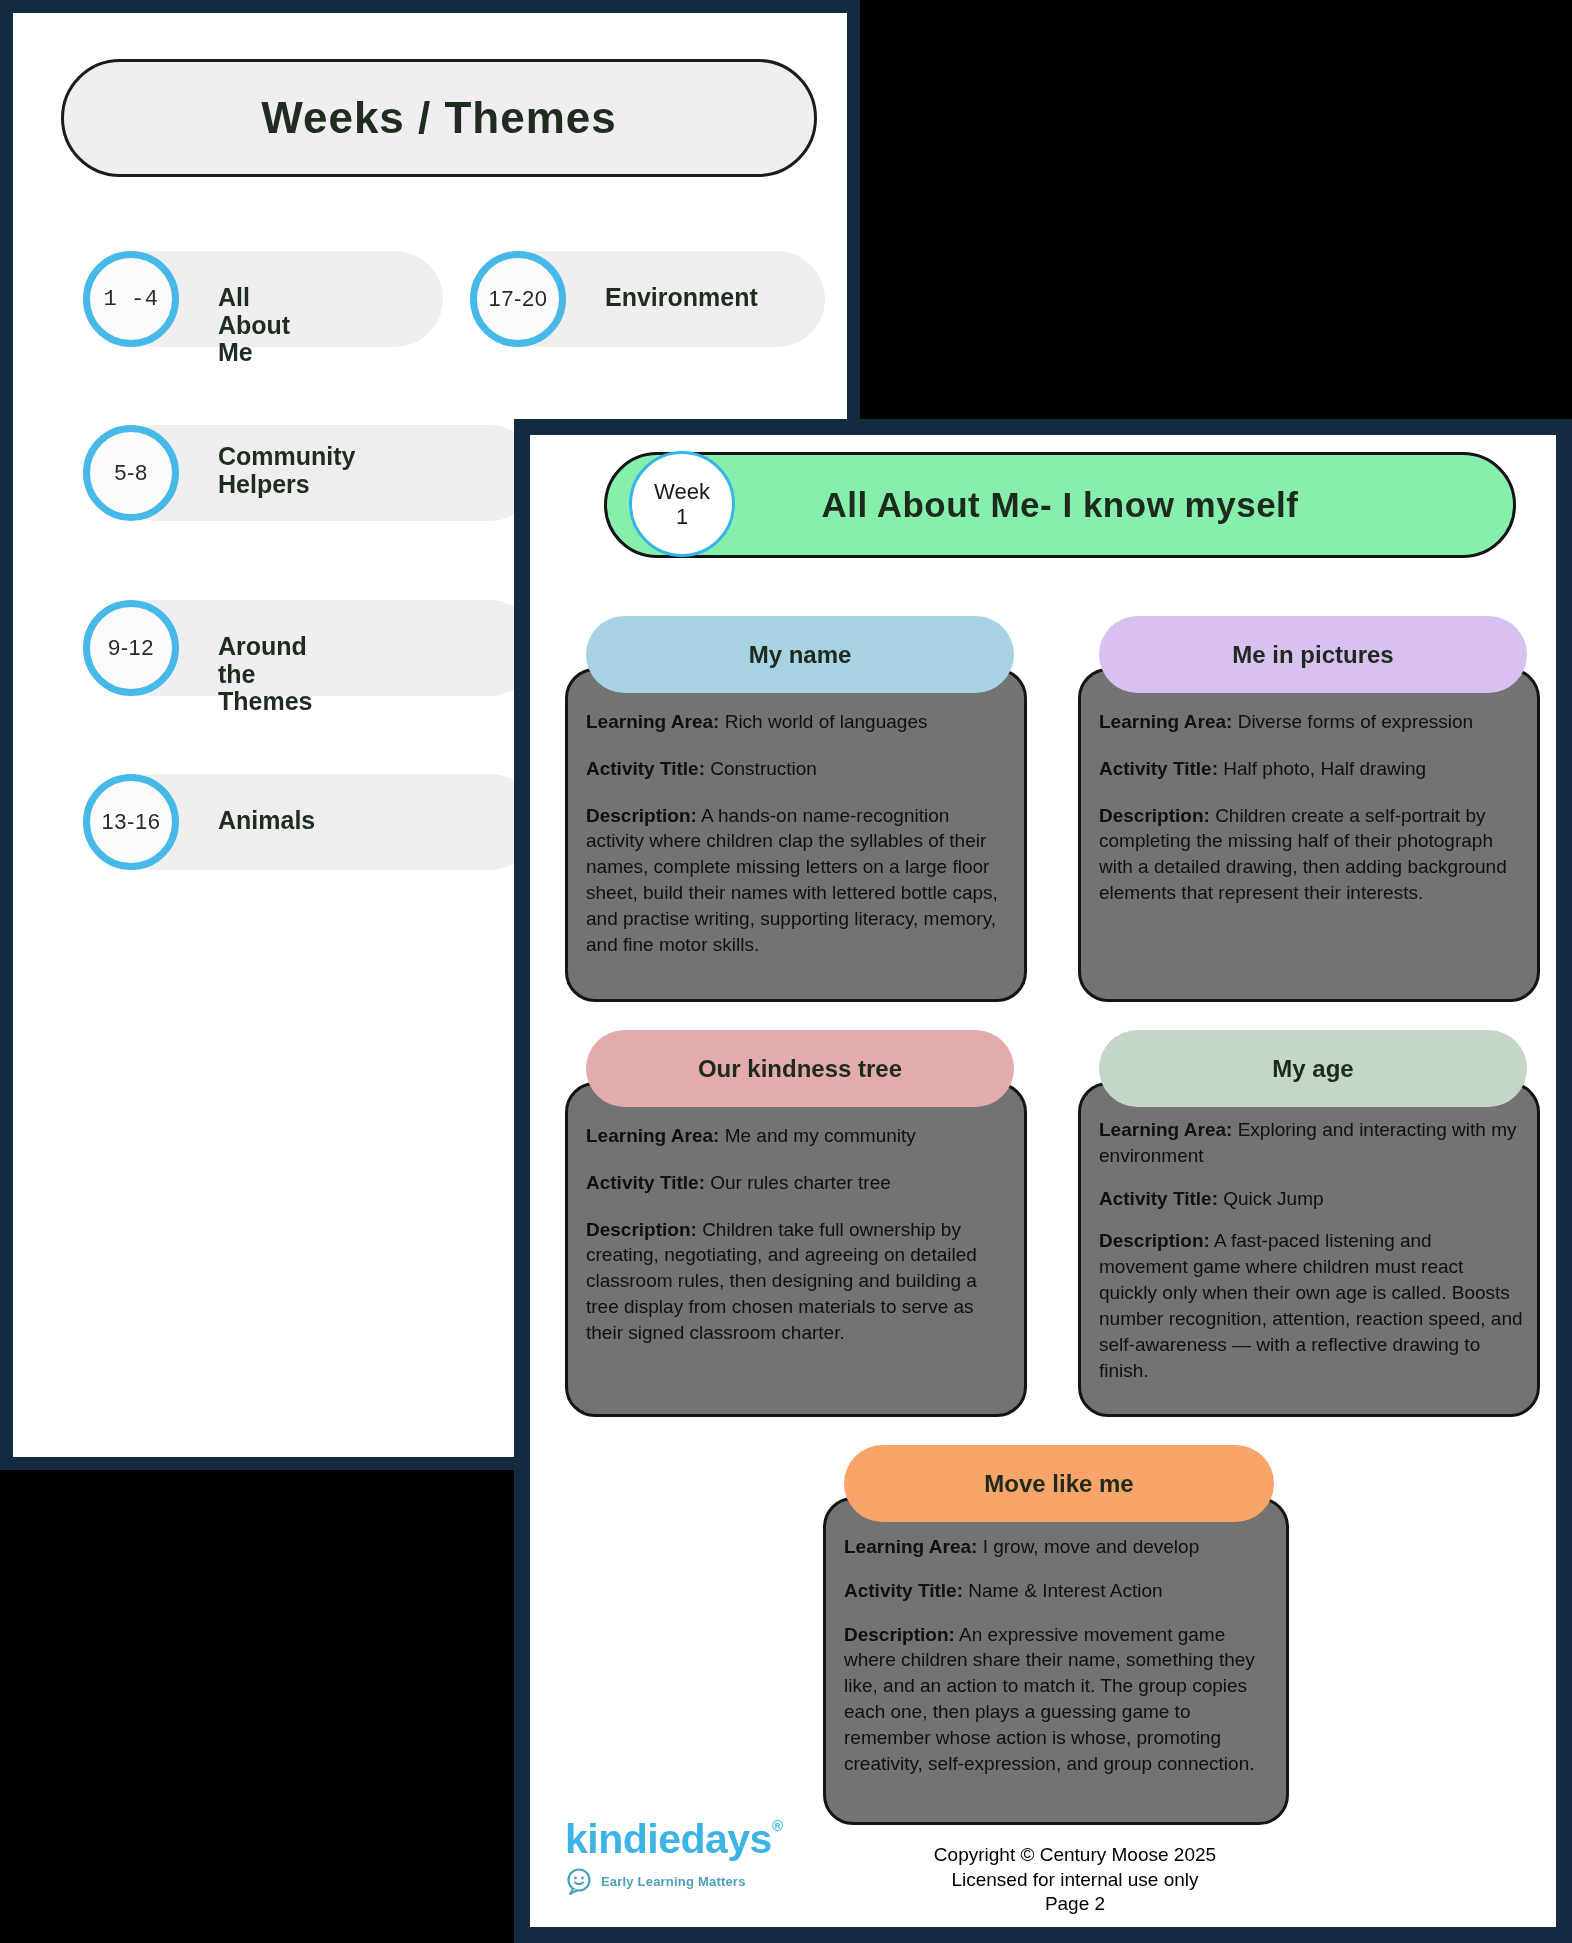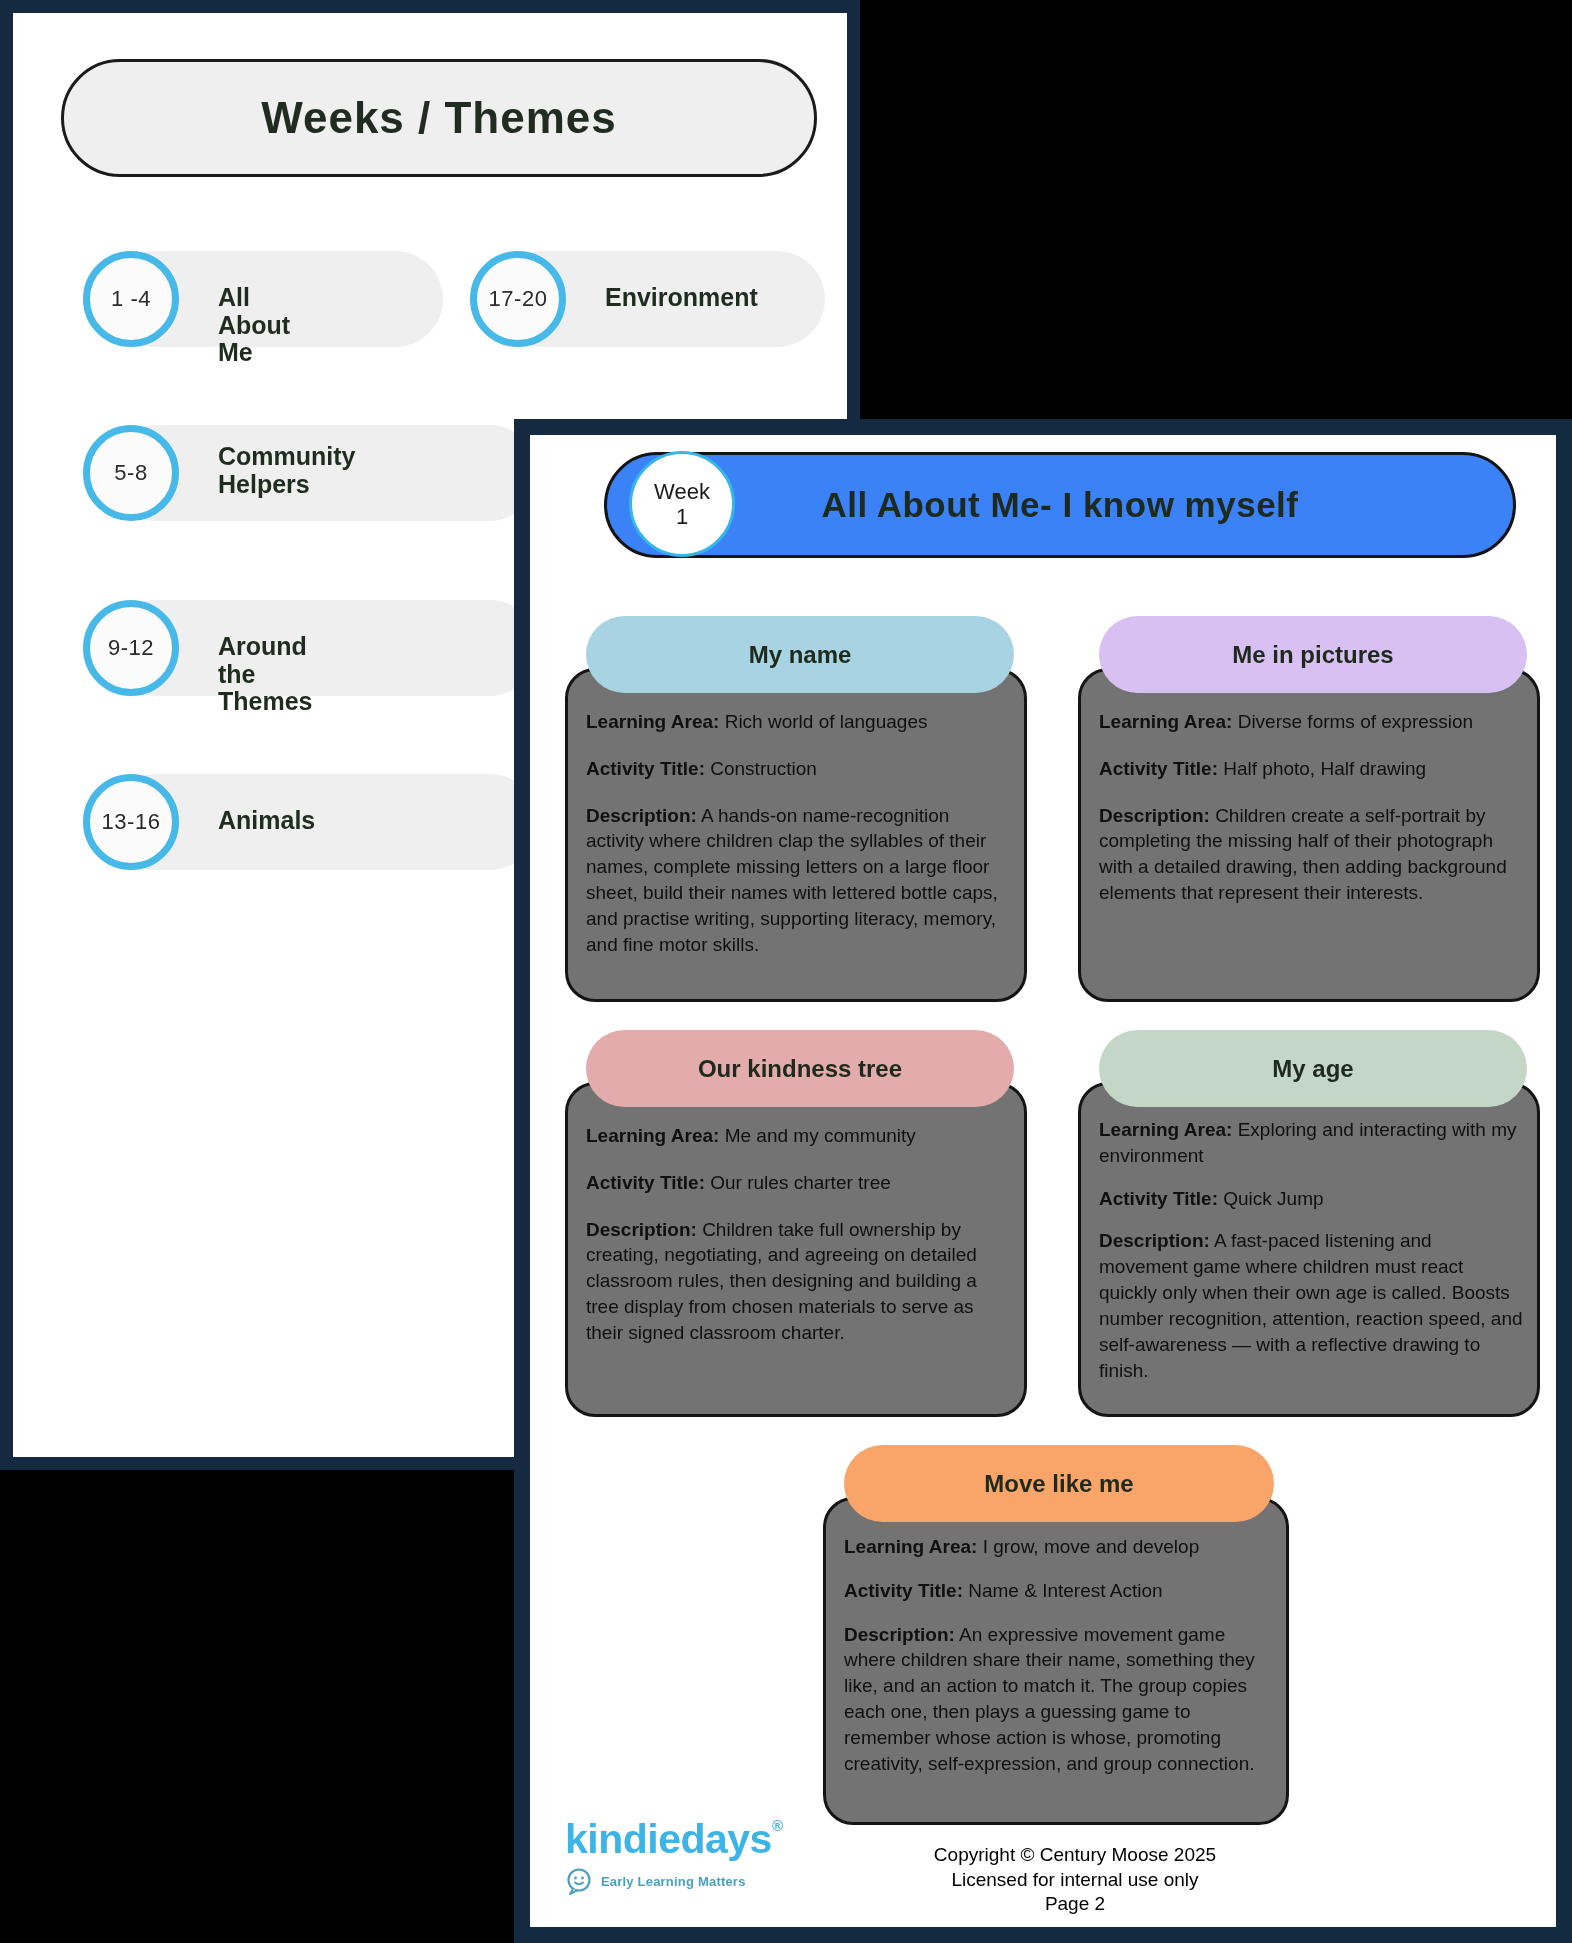--- a/index.html
+++ b/index.html
@@ -33,21 +33,21 @@
     position:absolute;font-size:25px;font-weight:700;color:#1f2d1f;line-height:1.1;
   }
   
   .page2{
     position:absolute;left:514px;top:419px;width:1058px;height:1524px;
     background:#fff;border:16px solid #142a40;box-sizing:border-box;z-index:5;
   }
   .p2-inner{position:absolute;left:0;top:0;width:1026px;height:1492px;}
   .p2-title-pill{
     position:absolute;left:74px;top:17px;width:912px;height:106px;
-    background:#3b82f6;border:3px solid #141414;border-radius:999px;box-sizing:border-box;
+    background:#86efac;border:3px solid #141414;border-radius:999px;box-sizing:border-box;
     display:flex;align-items:center;justify-content:center;z-index:2;
   }
   .p2-title-pill .t{font-size:35px;font-weight:600;color:#1d2a1d;letter-spacing:0.5px;}
   .week-badge{
     position:absolute;left:99px;top:16px;width:106px;height:106px;border-radius:50%;
     background:#fff;border:3px solid #35b6e8;box-sizing:border-box;z-index:3;
     display:flex;flex-direction:column;align-items:center;justify-content:center;
   }
   .week-badge .l1,.week-badge .l2{font-size:22px;font-weight:500;color:#1b1b1b;line-height:1.15;}
   
@@ -78,21 +78,21 @@
 <body>
 
 <div class="page1">
 
   <div class="p1-title-pill">
     <span class="t">Weeks / Themes</span>
   </div>
 
   <div class="wk-row" style="left:0;top:238px;">
     <div class="wk-pill" style="left:95px;width:335px;"></div>
-    <div class="wk-circle" style="left:70px;top:0;">
+    <div class="wk-circle" style="left:70px;top:0;font-family:Liberation Mono, monospace;">
       <span class="n">1 -4</span>
     </div>
     <span class="wk-label" style="left:205px;top:33px;">All About Me</span>
   </div>
 
   <div class="wk-row" style="left:0;top:238px;">
     <div class="wk-pill" style="left:482px;width:330px;"></div>
     <div class="wk-circle" style="left:457px;top:0;">
       <span class="n">17-20</span>
     </div>

